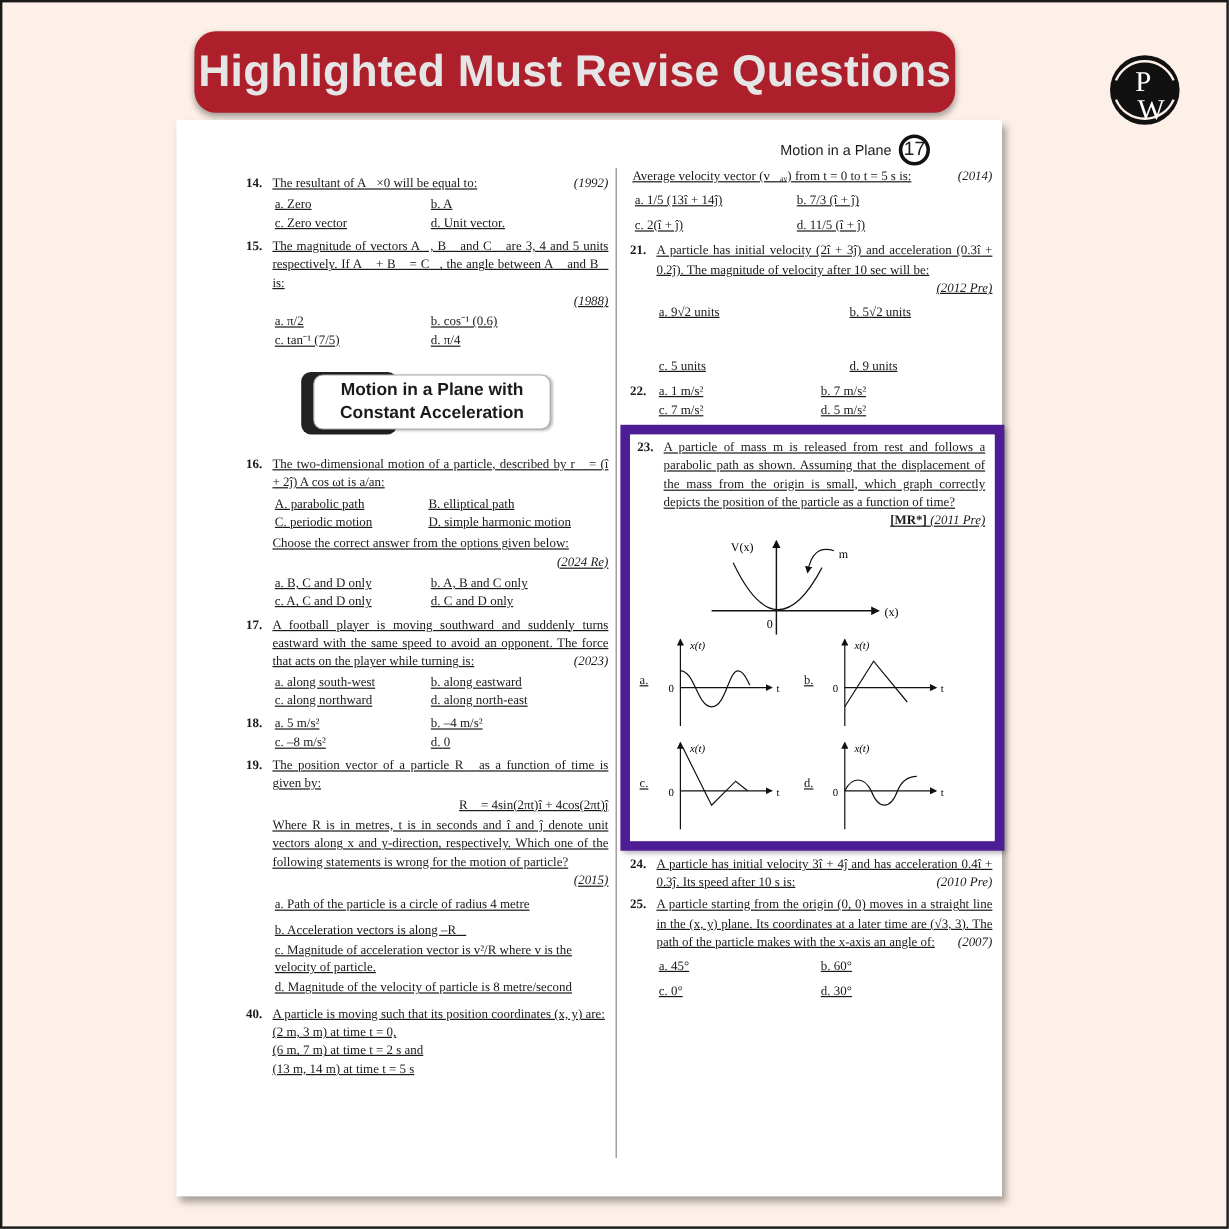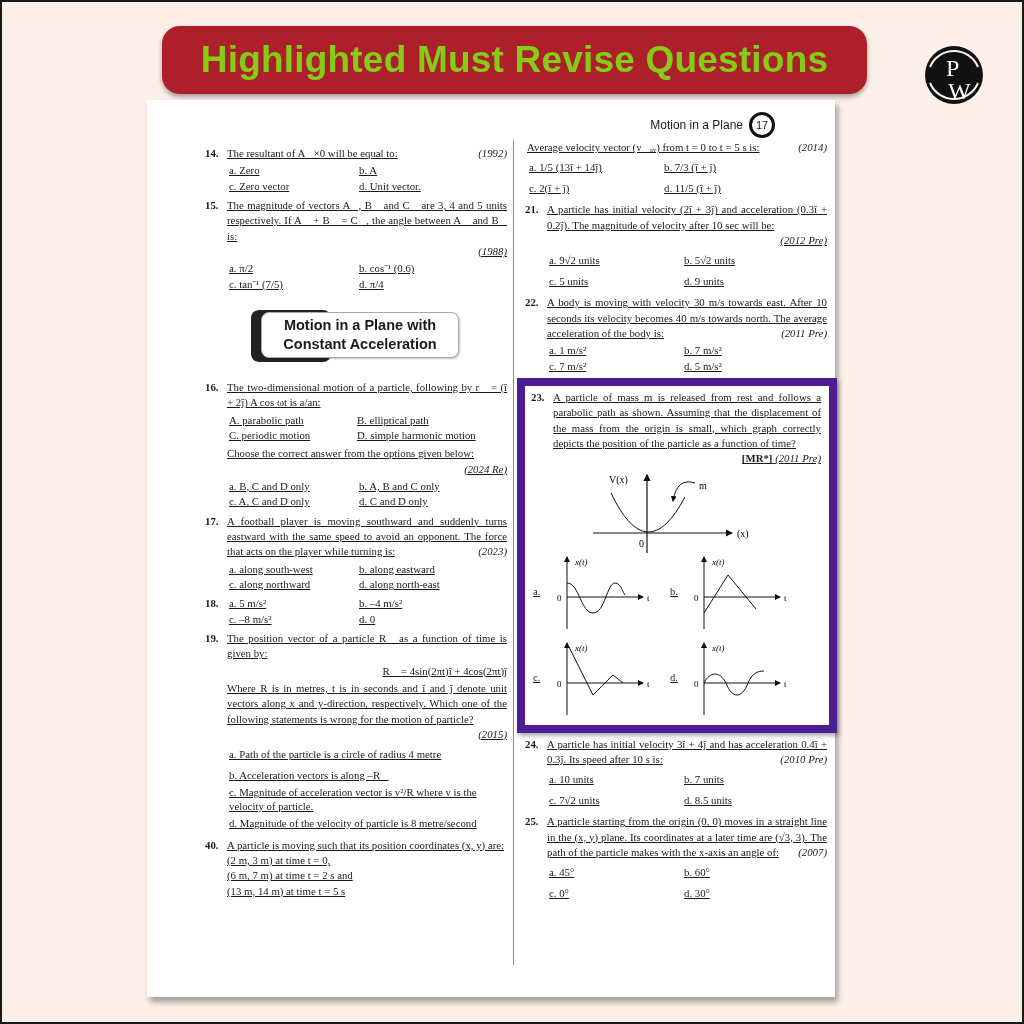--- a/index.html
+++ b/index.html
@@ -5,43 +5,43 @@
   * { box-sizing: border-box; margin: 0; padding: 0; }
   html, body { width: 1024px; height: 1024px; overflow: hidden; }
   body {
     background: #fdf0e8;
     border: 2px solid #1a1a1a;
     position: relative;
     font-family: "Liberation Serif", serif;
     color: #1a1a1a;
   }
   .banner {
-    position: absolute; left: 160px; top: 24px; width: 705px; height: 68px;
+    position: absolute; left: 160px; top: 24px; width: 634px; height: 68px;
     background: #ad1f2b; border-radius: 18px;
     box-shadow: 0 3px 5px rgba(0,0,0,0.35);
     display: flex; align-items: center; justify-content: center;
-    color: #84cc16; font-family: "Liberation Sans", sans-serif; font-weight: bold;
+    color: #e5e5e5; font-family: "Liberation Sans", sans-serif; font-weight: bold;
     font-size: 37px; letter-spacing: 0.2px;
   }
   .logo {
     position: absolute; left: 922px; top: 43px; width: 60px; height: 60px;
   }
   .page {
     position: absolute; left: 145px; top: 98px; width: 688px; height: 897px;
     background: #fff;
     box-shadow: 3px 5px 6px rgba(0,0,0,0.35);
   }
   .page-header {
     position: absolute; right: 60px; top: 12px; display: flex; align-items: center;
     font-family: "Liberation Sans", sans-serif; font-size: 12px;
   }
   .page-num {
     width: 26px; height: 26px; border-radius: 50%; border: 3px solid #111;
     display: flex; align-items: center; justify-content: center; margin-left: 6px;
-    font-size: 11px; font-family: "Liberation Sans", sans-serif;
+    font-size: 16px; font-family: "Liberation Sans", sans-serif;
   }
   .divider {
     position: absolute; left: 366px; top: 40px; width: 1px; height: 825px; background: #888;
   }
   .col { position: absolute; font-size: 10.8px; line-height: 1.42; text-decoration: underline; }
   .col.left { left: 58px; top: 46px; width: 302px; }
   .col.right { left: 378px; top: 40px; width: 302px; }
   .q { position: relative; padding-left: 22px; margin-bottom: 4px; }
   .qnum { position: absolute; left: 0; top: 0; font-weight: bold; }
   .qtext { text-align: justify; }
@@ -123,21 +123,21 @@
     <div class="section-box">
       <div class="back"></div>
       <div class="front">
         <span>Motion in a Plane with</span>
         <span>Constant Acceleration</span>
       </div>
     </div>
 
     <div class="q">
       <span class="qnum">16.</span>
-      <div class="qtext">The two-dimensional motion of a particle, following by r⃗ = (î + 2ĵ) A cos ωt is a/an:</div>
+      <div class="qtext">The two-dimensional motion of a particle, described by r⃗ = (î + 2ĵ) A cos ωt is a/an:</div>
       <div class="opts" style="grid-template-columns:128px 1fr;">
         <span class="opt">A. parabolic path</span>
         <span class="opt">B. elliptical path</span>
         <span class="opt">C. periodic motion</span>
         <span class="opt">D. simple harmonic motion</span>
       </div>
       <div class="note">Choose the correct answer from the options given below:</div>
       <div class="yr-line">(2024 Re)</div>
       <div class="opts">
         <span class="opt">a. B, C and D only</span>
@@ -199,31 +199,30 @@
         <span class="opt">b. 7/3 (î + ĵ)</span>
         <span class="opt">c. 2(î + ĵ)</span>
         <span class="opt">d. 11/5 (î + ĵ)</span>
       </div>
     </div>
 
     <div class="q">
       <span class="qnum">21.</span>
       <div class="qtext">A particle has initial velocity (2î + 3ĵ) and acceleration (0.3î + 0.2ĵ). The magnitude of velocity after 10 sec will be:</div>
       <div class="yr-line">(2012 Pre)</div>
-      <div class="opts tall" style="grid-template-columns:135px 1fr;">
+      <div class="opts tall" style="grid-template-columns:135px 1fr;gap:24px;">
         <span class="opt">a. 9√2 units</span>
         <span class="opt">b. 5√2 units</span>
         <span class="opt">c. 5 units</span>
         <span class="opt">d. 9 units</span>
       </div>
     </div>
 
     <div class="q">
       <span class="qnum">22.</span>
-      <div class="qtext"><span>A body is moving with velocity 30 m/s towards east. After 10 seconds its velocity becomes 40 m/s towards north. The average acceleration of the body is:</span> <span class="year">(2011 Pre)</span></div>
       <div class="opts" style="grid-template-columns:135px 1fr;">
         <span class="opt">a. 1 m/s²</span>
         <span class="opt">b. 7 m/s²</span>
         <span class="opt">c. 7 m/s²</span>
         <span class="opt">d. 5 m/s²</span>
       </div>
     </div>
 
     <div class="q highlight">
       <span class="qnum" style="left:6px;top:4px;">23.</span>
@@ -290,26 +289,20 @@
             <text x="94" y="48" font-size="9" font-family="Liberation Serif, serif">t</text>
             <text x="4" y="48" font-size="9" font-family="Liberation Serif, serif">0</text>
           </svg>
         </div>
       </div>
     </div>
 
     <div class="q">
       <span class="qnum">24.</span>
       <div class="qtext"><span>A particle has initial velocity 3î + 4ĵ and has acceleration 0.4î + 0.3ĵ. Its speed after 10 s is:</span> <span class="year">(2010 Pre)</span></div>
-      <div class="opts tall" style="grid-template-columns:135px 1fr;">
-        <span class="opt">a. 10 units</span>
-        <span class="opt">b. 7 units</span>
-        <span class="opt">c. 7√2 units</span>
-        <span class="opt">d. 8.5 units</span>
-      </div>
     </div>
 
     <div class="q">
       <span class="qnum">25.</span>
       <div class="qtext"><span>A particle starting from the origin (0, 0) moves in a straight line in the (x, y) plane. Its coordinates at a later time are (√3, 3). The path of the particle makes with the x-axis an angle of:</span> <span class="year">(2007)</span></div>
       <div class="opts tall" style="grid-template-columns:135px 1fr;">
         <span class="opt">a. 45°</span>
         <span class="opt">b. 60°</span>
         <span class="opt">c. 0°</span>
         <span class="opt">d. 30°</span>

